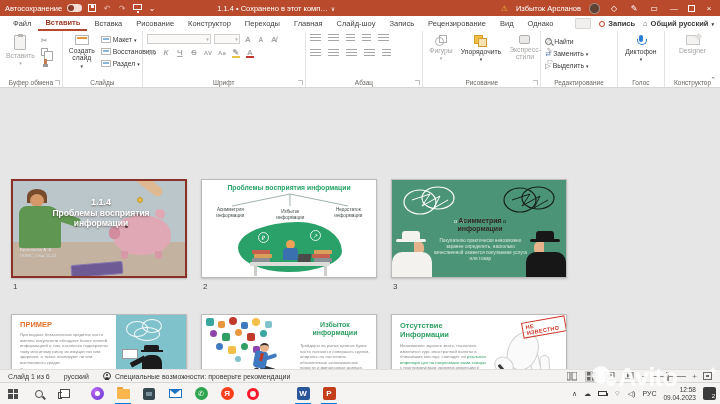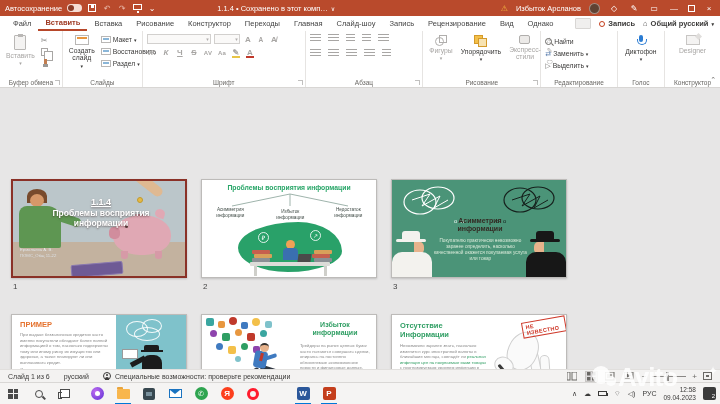--- a/index.html
+++ b/index.html
@@ -107,21 +107,21 @@
   .s1 .pig-ear{position:absolute;left:142px;top:28px;width:10px;height:9px;background:#eeb2c0;border-radius:50% 50% 0 50%;transform:rotate(18deg);}
   .s1 .pig-snout{position:absolute;left:96px;top:46px;width:11px;height:12px;background:#dd93a6;border-radius:40%;}
   .s1 .pig-eye{position:absolute;left:112px;top:44px;width:3px;height:3px;background:#5a3b3b;border-radius:50%;}
   .s1 .pig-slot{position:absolute;left:122px;top:33px;width:9px;height:2px;background:#b57d8b;border-radius:1px;}
   .s1 .pig-leg{position:absolute;top:70px;width:7px;height:8px;background:#e3a2b2;border-radius:0 0 3px 3px;}
   .s1 .arm{position:absolute;left:118px;top:-2px;width:34px;height:10px;background:#ecc49a;transform:rotate(38deg);border-radius:5px;}
   .s1 .coin{position:absolute;left:124px;top:16px;width:6px;height:6px;background:#f4c542;border:1px solid #caa22e;border-radius:50%;}
   .s1 .book{position:absolute;left:58px;top:82px;width:52px;height:13px;background:#6f5b9e;border:1px solid #8d7cba;transform:rotate(-5deg);border-radius:2px;}
   .s1 .wash{position:absolute;inset:0;background:rgba(110,85,80,.10);}
   .s1 .title{position:absolute;top:16px;left:28px;width:120px;text-align:center;color:#fff;font-weight:bold;text-shadow:0 1px 2px rgba(60,35,35,.6);}
-  .s1 .t1{font-size:9px;margin-bottom:2px;text-decoration:underline;}
+  .s1 .t1{font-size:9px;margin-bottom:2px;}
   .s1 .t2{font-size:8.5px;line-height:1.15;}
   .s1 .credit{position:absolute;left:7px;top:66px;width:70px;color:#fff;text-shadow:0 0 1px rgba(0,0,0,.4);}
 
   
   .s2 .title{position:absolute;top:4px;left:0;width:100%;text-align:center;font-size:6.8px;font-weight:bold;color:#27a567;}
   .s2 svg{position:absolute;left:8px;top:13px;}
   .s2 .br{position:absolute;font-size:8.5px;color:#3f4a45;}
   .s2 .blob{position:absolute;left:36px;top:42px;width:104px;height:50px;background:#29a169;border-radius:58% 42% 52% 48%/52% 58% 42% 48%;}
   .s2 .ic1,.s2 .ic2{position:absolute;width:11px;height:11px;border:1px solid rgba(255,255,255,.85);border-radius:50%;color:#fff;font-size:6px;display:flex;align-items:center;justify-content:center;}
   .s2 .head{position:absolute;left:84px;top:60px;width:9px;height:9px;border-radius:50%;background:#f0a156;}

